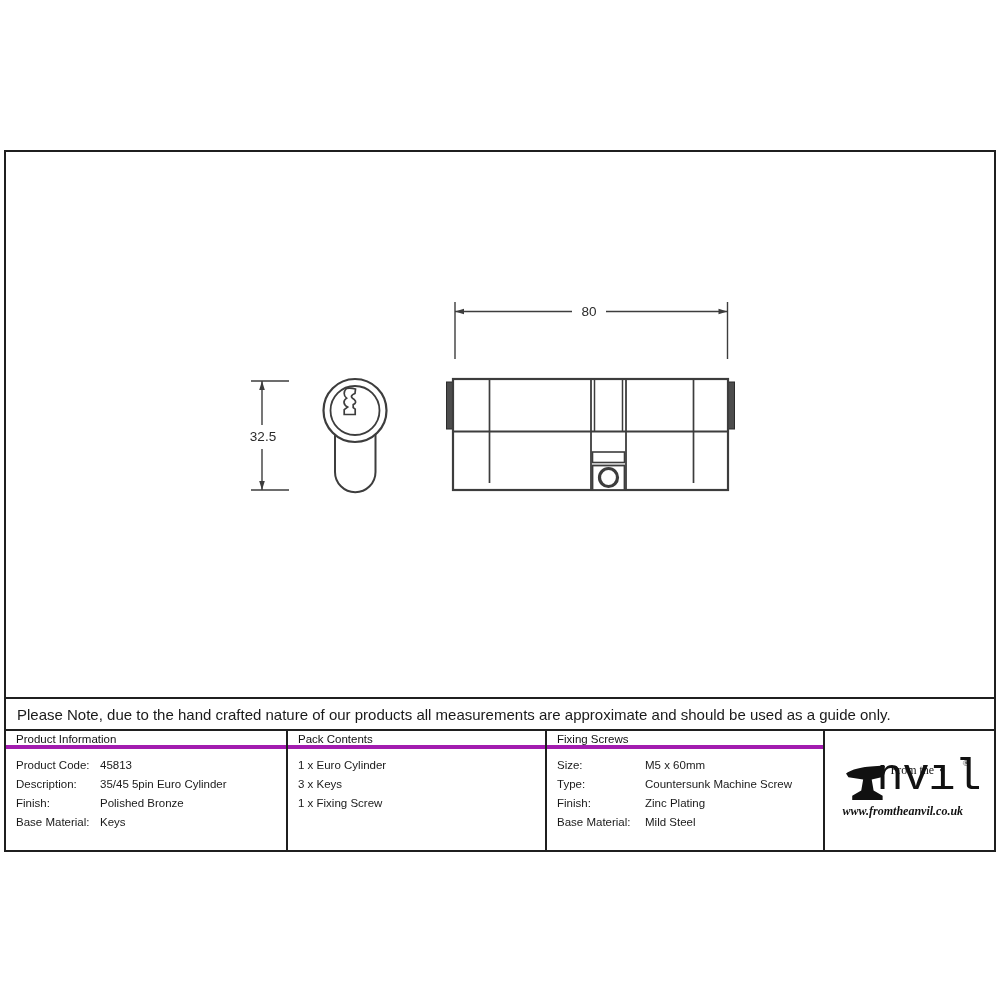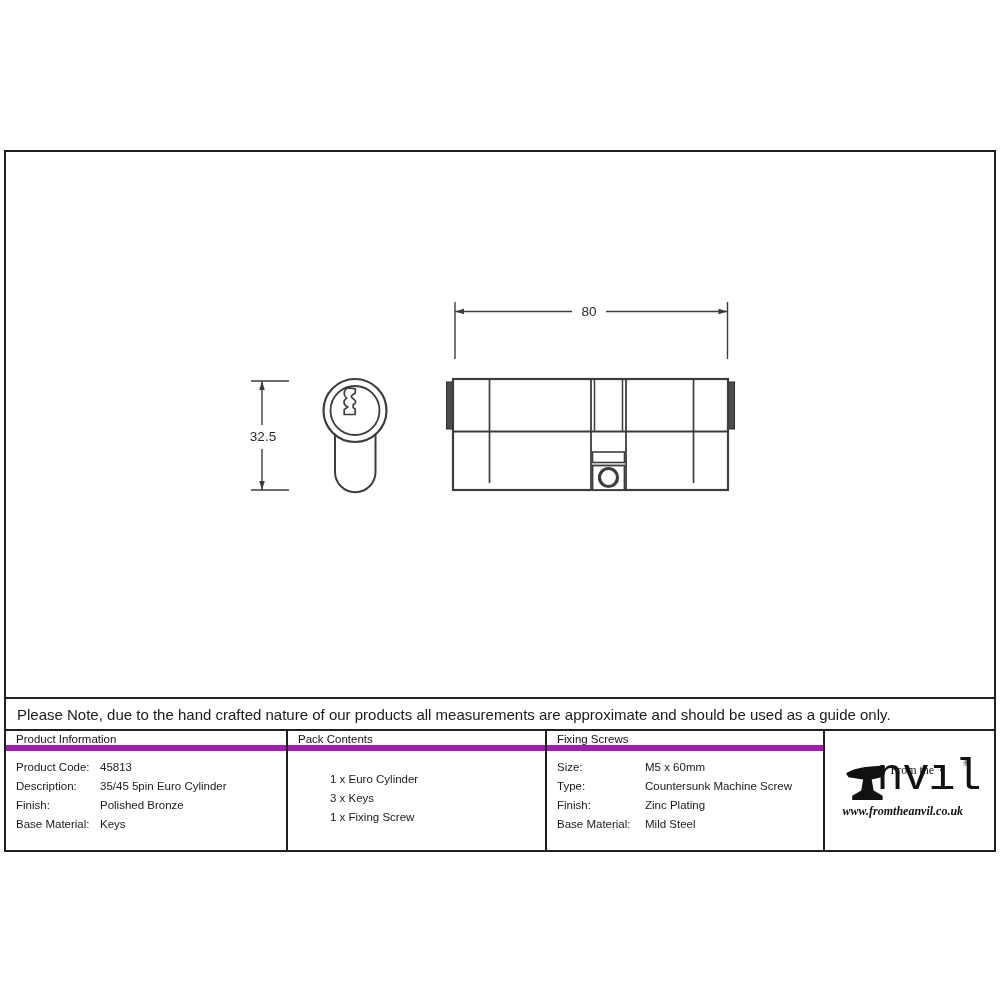--- a/index.html
+++ b/index.html
@@ -15,32 +15,32 @@
   .drawing-area { flex:0 0 545px; position:relative; }
   .drawing-svg { position:absolute; left:-6px; top:-152px; width:1000px; height:1000px; }
   .note-row {
     flex:0 0 34px; border-top:2px solid #1f1f1f; border-bottom:2px solid #1f1f1f;
     padding-left:11px; display:flex; align-items:center;
     font-size:15px; color:#1a1a1a;
   }
   .spec-table { flex:1 1 auto; display:flex; flex-direction:row; }
   .col { display:flex; flex-direction:column; }
   .col-product { flex:0 0 280px; }
-  .col-pack    { flex:0 0 259px; border-left:2px solid #1f1f1f;gap:12px; }
+  .col-pack    { flex:0 0 259px; border-left:2px solid #1f1f1f; }
   .col-fixing  { flex:0 0 278px; border-left:2px solid #1f1f1f; }
   .col-logo    { flex:1 1 auto;  border-left:2px solid #1f1f1f; display:flex; align-items:center; justify-content:center; }
   .col-header {
-    flex:0 0 18px; border-bottom:6px solid #a21caf; font-size:11.5px;
+    flex:0 0 18px; border-bottom:4px solid #a21caf; font-size:11.5px;
     padding:2px 0 0 10px; color:#111;
   }
   .col-body { padding:7px 0 0 10px; font-size:11.5px; line-height:19px; color:#1a1a1a; }
   .kv { display:flex; }
   .kv .k { width:84px; flex:0 0 84px; }
   .col-fixing .kv .k { width:88px; flex:0 0 88px; }
-  .pack-line { display:block;margin-left:32px; }
+  .pack-line { display:block; }
 
   
   .logo-box { position:relative; width:128px; height:58px; margin-top:-2px; }
   .anvil-svg { position:absolute; left:0; top:1px; width:40px; height:38px; }
   .logo-nvil {
     position:absolute; left:31px; top:-7px; font-family:Liberation Mono, monospace;
     font-size:45px; line-height:48px; color:#111; letter-spacing:-1px;
   }
   .logo-fromthe {
     position:absolute; left:45px; top:2px; font-family:"Liberation Serif", serif;

